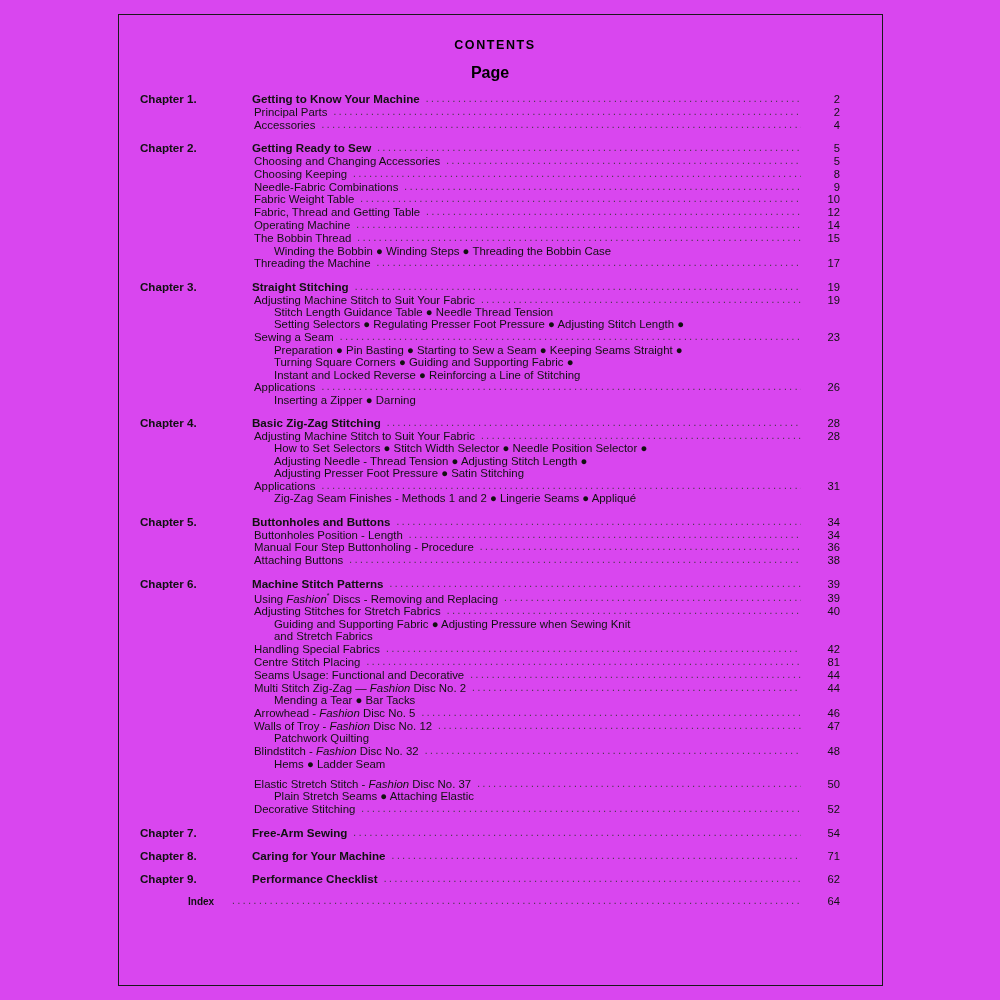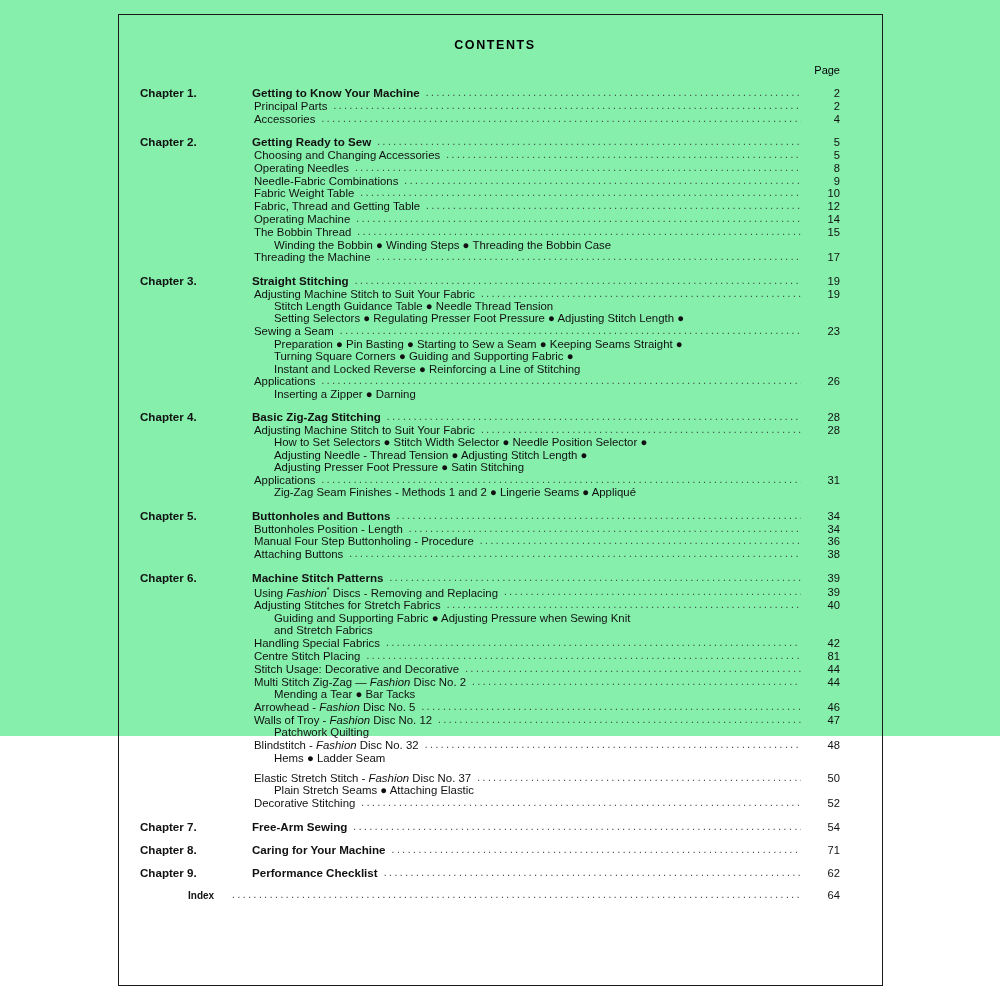--- a/index.html
+++ b/index.html
@@ -9,22 +9,22 @@
   }
   body {
     width: 1000px;
     height: 1000px;
     font-family: "Liberation Sans", sans-serif;
     color: #111111;
   }
   .page {
     position: relative;
     width: 1000px;
-    height: 736px;
-    background: #86efac;
+    height: 1000px;
+    background: #d946ef;
     box-sizing: border-box;
   }
   .page-border {
     position: absolute;
     left: 118px;
     top: 14px;
     width: 765px;
     height: 972px;
     border: 1.5px solid #1a1a1a;
     box-sizing: border-box;
@@ -39,23 +39,23 @@
   .toc-title {
     text-align: center;
     font-size: 12.5px;
     font-weight: 700;
     letter-spacing: 1.6px;
     margin: 8px 0 0 0;
     padding-right: 12px;
     color: #000;
   }
   .page-col-head {
-    text-align: right;
-    font-size: 11px;
-    font-weight: 400;
+    text-align: center;
+    font-size: 16px;
+    font-weight: 700;
     margin-top: 12px;
     padding-right: 22px;
     color: #000;
   }
   .rows {
     margin-top: 1px;
   }
   .row {
     display: flex;
     align-items: baseline;
@@ -153,21 +153,21 @@
           <span class="lbl"><span class="chapnum">Chapter 2.</span>Getting Ready to Sew</span>
           <span class="dots">........................................................................................................................................................................................................</span>
           <span class="pg">5</span>
         </div>
         <div class="row lvl-1">
           <span class="lbl">Choosing and Changing Accessories</span>
           <span class="dots">........................................................................................................................................................................................................</span>
           <span class="pg">5</span>
         </div>
         <div class="row lvl-1">
-          <span class="lbl">Operating Needles</span>
+          <span class="lbl">Choosing Keeping</span>
           <span class="dots">........................................................................................................................................................................................................</span>
           <span class="pg">8</span>
         </div>
         <div class="row lvl-1">
           <span class="lbl">Needle-Fabric Combinations</span>
           <span class="dots">........................................................................................................................................................................................................</span>
           <span class="pg">9</span>
         </div>
         <div class="row lvl-1">
           <span class="lbl">Fabric Weight Table</span>
@@ -333,21 +333,21 @@
           <span class="lbl">Handling Special Fabrics</span>
           <span class="dots">........................................................................................................................................................................................................</span>
           <span class="pg">42</span>
         </div>
         <div class="row lvl-1">
           <span class="lbl">Centre Stitch Placing</span>
           <span class="dots">........................................................................................................................................................................................................</span>
           <span class="pg">81</span>
         </div>
         <div class="row lvl-1">
-          <span class="lbl">Stitch Usage: Decorative and Decorative</span>
+          <span class="lbl">Seams Usage: Functional and Decorative</span>
           <span class="dots">........................................................................................................................................................................................................</span>
           <span class="pg">44</span>
         </div>
         <div class="row lvl-1">
           <span class="lbl">Multi Stitch Zig-Zag — <span class="ital">Fashion</span> Disc No. 2</span>
           <span class="dots">........................................................................................................................................................................................................</span>
           <span class="pg">44</span>
         </div>
         <div class="row lvl-2 sub nodots">
           <span class="lbl">Mending a Tear ● Bar Tacks</span>

